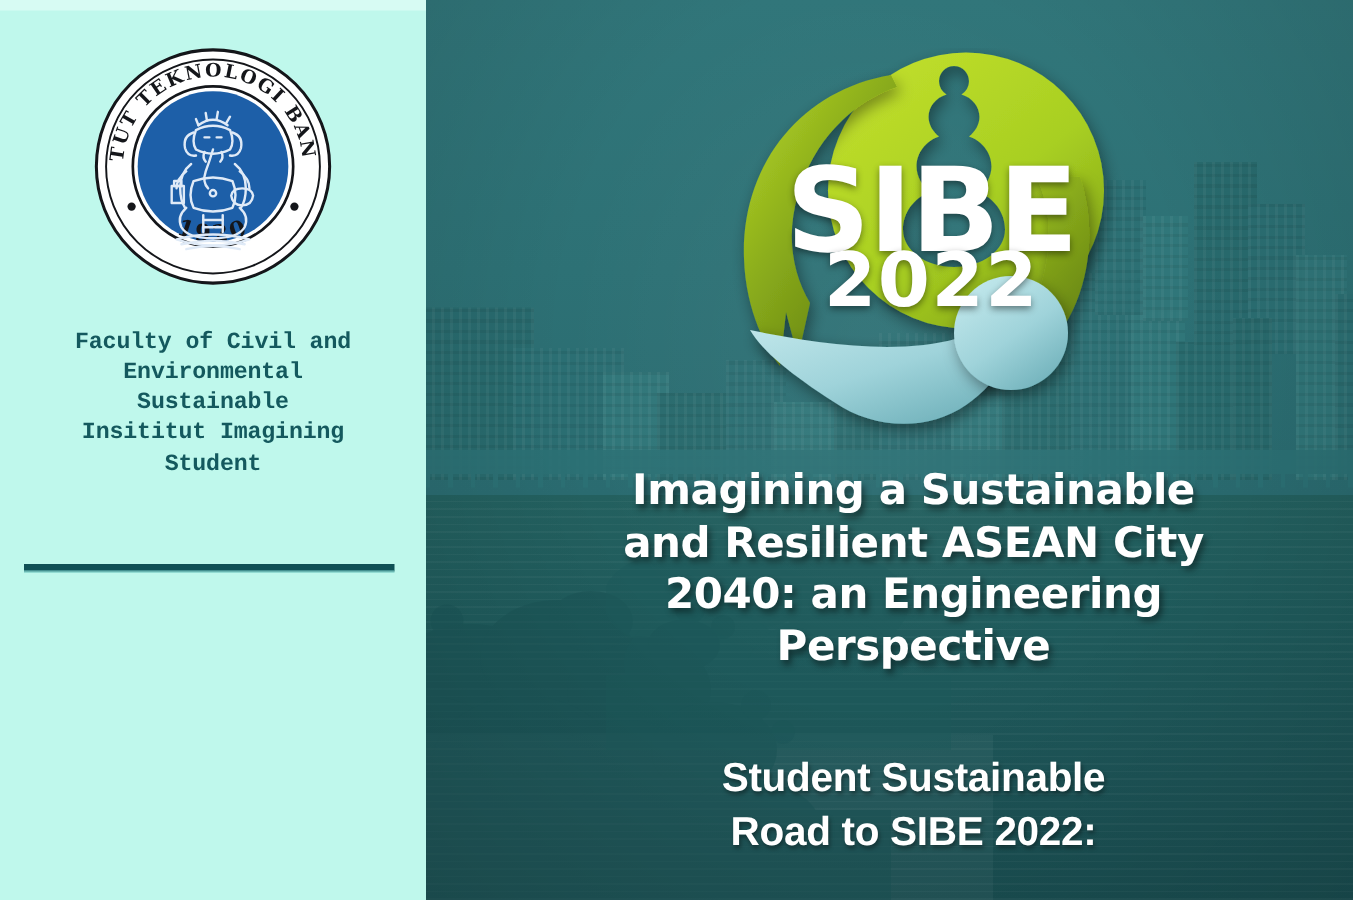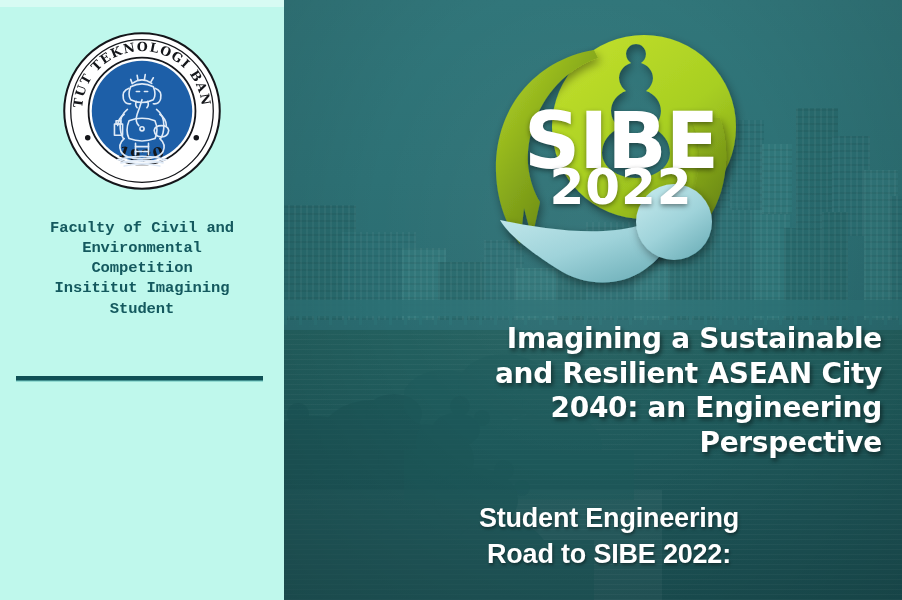--- a/index.html
+++ b/index.html
@@ -191,30 +191,29 @@
     font-size:50px;
     letter-spacing:1px;
     line-height:1;
   }
 
   
   .title-block {
     position:absolute;
     left:52px; top:310px;
     width:546px;
-    text-align:right;
+    text-align:center;
     color:#ffffff;
     font-family:"DejaVu Sans", sans-serif;
     font-weight:bold;
     font-size:28px;
     line-height:1.24;
     letter-spacing:-0.3px;
     text-shadow:2px 3px 4px rgba(0,0,0,.45);
     white-space:pre-line;
-    margin-top:12px;
   }
   .subtitle-block {
     position:absolute;
     left:52px; top:500px;
     width:546px;
     text-align:center;
     color:#ffffff;
     font-family:"Liberation Sans", sans-serif;
     font-weight:bold;
     font-size:27px;
@@ -294,21 +293,21 @@
           <path d="M70 160 q30 -8 60 0 q-30 10 -60 0 Z"></path>
           <path d="M74 164 q26 -6 52 0"></path>
           <path d="M78 168 q22 -5 44 0"></path>
         </g>
       </svg>
     </div>
 
     <div class="faculty-text">
       <div>Faculty of Civil and</div>
       <div>Environmental</div>
-      <div>Competition</div>
+      <div>Sustainable</div>
       <div>Insititut Imagining</div>
       <div>Student</div>
     </div>
 
     <div class="left-rule"></div>
   </div>
 
   <div class="right-panel">
 
     <div class="sky"></div>
@@ -461,17 +460,17 @@
     <div class="sibe-wordmark">
       <div class="sibe-txt main">SIBE</div>
       <div class="sibe-txt year">2022</div>
     </div>
 
     <div class="title-block">Imagining a Sustainable
 and  Resilient ASEAN City
 2040: an Engineering
 Perspective</div>
 
-    <div class="subtitle-block">Student Engineering
+    <div class="subtitle-block">Student Sustainable
 Road to SIBE 2022:</div>
 
   </div>
 </div>
 
 </body></html>

